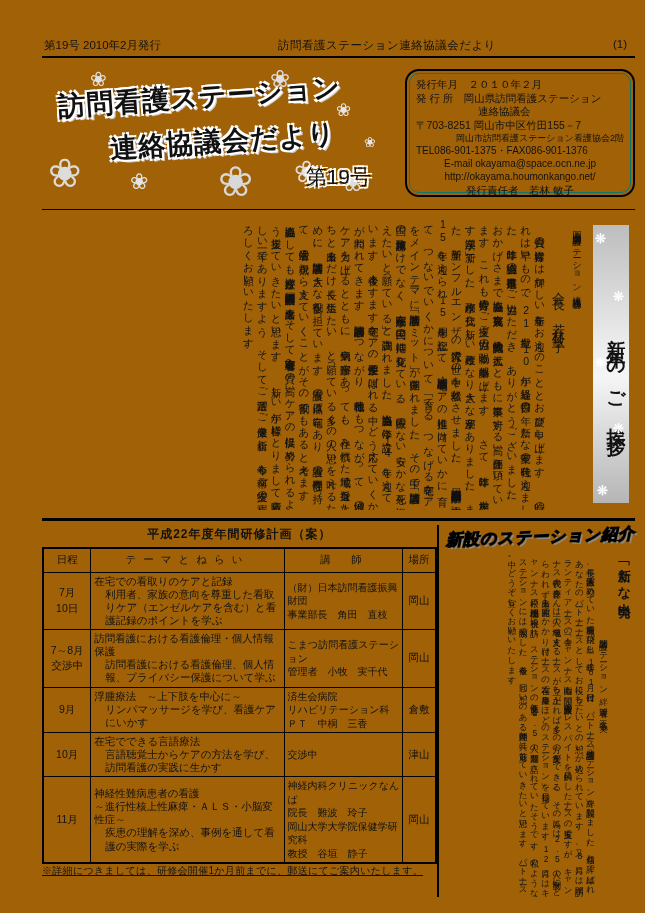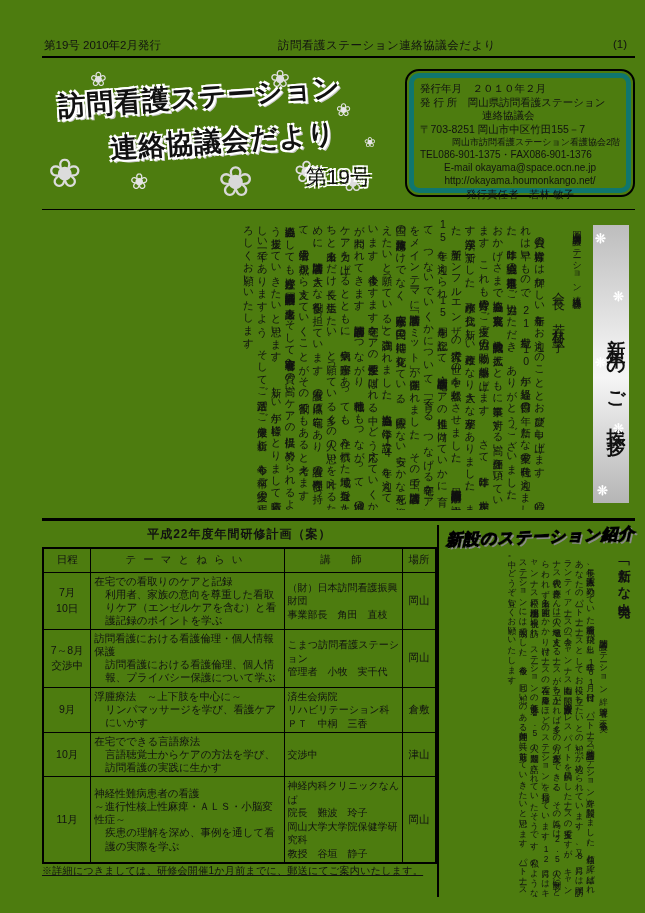--- a/index.html
+++ b/index.html
@@ -1,17 +1,17 @@
 <!DOCTYPE html>
 <html><head>
 <meta charset="utf-8">
 <style>
   * { margin:0; padding:0; box-sizing:border-box; }
   body { background:#888; font-family:"Liberation Sans", sans-serif; }
-  .page { width:645px; height:913px; background:#4d7c0f; position:relative; overflow:hidden;
+  .page { width:645px; height:913px; background:#a16207; position:relative; overflow:hidden;
           margin:0 auto; color:#111; }
   .inner { position:absolute; left:42px; right:10px; top:38px; bottom:6px; }
 
   
   .pg-head { display:flex; justify-content:space-between; font-size:11.5px;
              padding:0 8px 3px 2px; border-bottom:2.5px solid #000; }
   .pg-head .c { letter-spacing:.5px; }
 
   
   .mast-row { display:flex; gap:8px; margin-top:7px; height:138px; }
@@ -19,21 +19,21 @@
   .flower { position:absolute; line-height:1; pointer-events:none; }
   .m-titles { position:relative; z-index:2; }
   .m-t1, .m-t2 { font-weight:900; font-size:27px; letter-spacing:1px; transform:rotate(-4deg);
       text-shadow:2px 2px 0 #fff,-2px -2px 0 #fff,2px -2px 0 #fff,-2px 2px 0 #fff,3px 3px 0 #c9c9c9; }
   .m-t1 { margin:12px 0 0 16px; }
   .m-t2 { margin:8px 0 0 68px; }
   .m-issue { font-weight:400; font-size:21px; text-align:right; margin:6px 26px 0 0;
       text-shadow:2px 2px 0 #fff,-2px -2px 0 #fff,2px -2px 0 #fff,-2px 2px 0 #fff; }
 
   .pubbox { width:230px; border:2px solid #000; border-radius:14px; padding:2px; height:128px; margin-top:4px; }
-  .pubbox-in { border:5px solid #0f766e; border-radius:10px; height:100%; padding:4px 6px 2px 6px;
+  .pubbox-in { border:1px solid #0f766e; border-radius:10px; height:100%; padding:4px 6px 2px 6px;
                font-size:10px; line-height:1.3; }
   .pl { white-space:nowrap; }
   .pl.big { font-size:10.5px; }
   .pl.ind { padding-left:62px; }
   .pl.cen { text-align:center; }
   .pl.rgt { text-align:right; font-size:9px; }
   .pl.resp { text-align:center; font-size:10.5px; margin-top:1px; }
 
   
   .greet { margin-top:6px; border-top:1.5px solid #000; border-bottom:3px solid #000;

